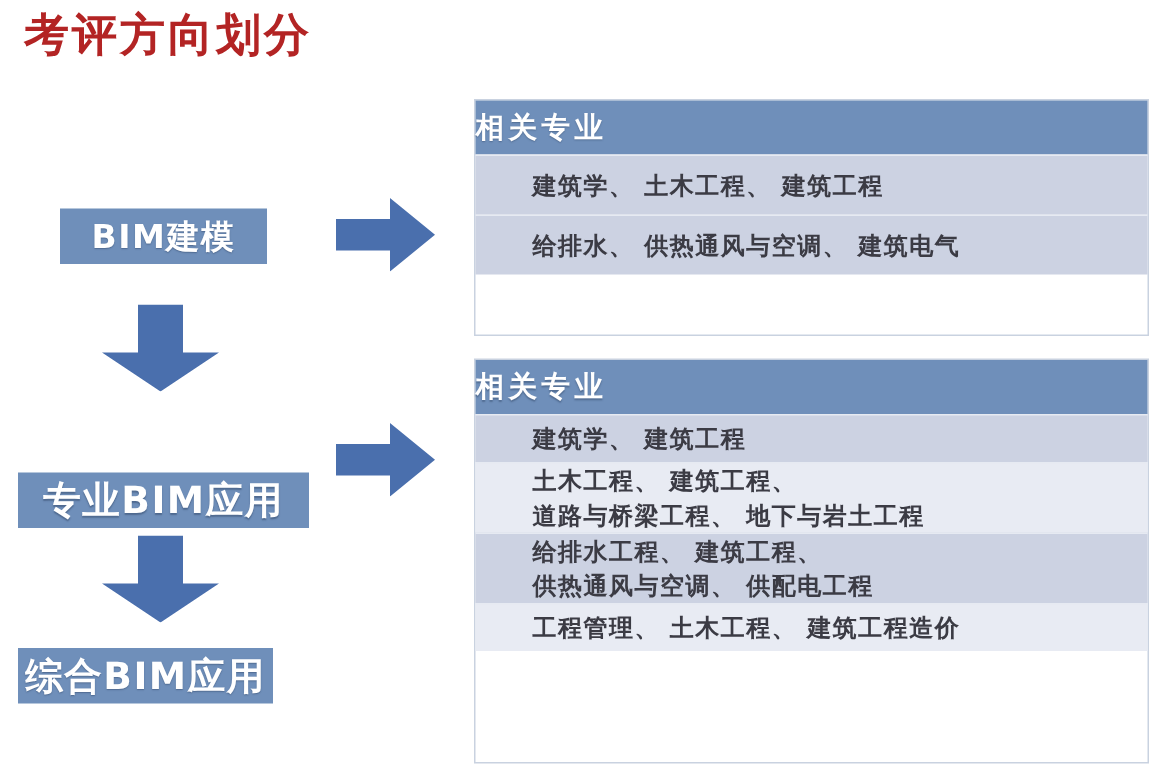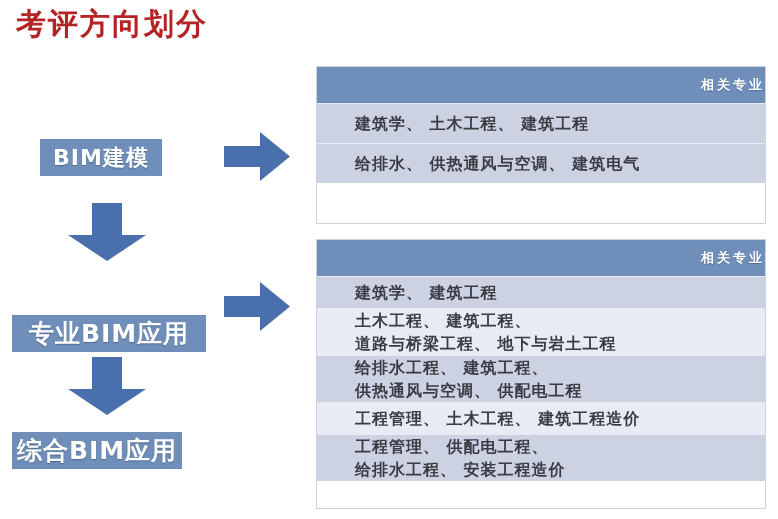--- a/index.html
+++ b/index.html
@@ -38,21 +38,21 @@
     color: #ffffff;
     font-weight: bold;
     display: flex;
     align-items: center;
     justify-content: center;
     letter-spacing: 1px;
     text-shadow: 0 1px 1px rgba(40,60,90,0.45);
     box-sizing: border-box;
   }
   #stage-box-0 {
-    left: 40px; top: 139px; width: 122px; height: 37px;
+    left: 40px; top: 139px; width: 138px; height: 37px;
     font-size: 22px;
   }
   #stage-box-1 {
     left: 12px; top: 285px; width: 194px; height: 37px;
     font-size: 25px;
     margin-top: 30px;
   }
   #stage-box-2 {
     left: 12px; top: 432px; width: 170px; height: 37px;
     font-size: 25px;
@@ -83,28 +83,27 @@
     box-sizing: border-box;
     border: 1px solid #c9d2e0;
     background: #ffffff;
   }
   #table-0 { left: 316px; top: 66px; width: 450px; height: 158px; }
   #table-1 { left: 316px; top: 239px; width: 450px; height: 270px; }
 
   .table-header {
     background: #6f8fba;
     color: #ffffff;
-    font-size: 13px;
+    font-size: 19px;
     font-weight: bold;
     letter-spacing: 3px;
-    text-align: right;
+    text-align: left;
     line-height: 36px;
     height: 36px;
     text-shadow: 0 1px 1px rgba(40,60,90,0.4);
-    padding-left: 36px;
   }
 
   .table-row {
     color: #3b3b44;
     font-size: 16px;
     font-weight: bold;
     letter-spacing: 1px;
     padding: 0 0 0 38px;
     box-sizing: border-box;
     display: flex;
@@ -183,19 +182,15 @@
 
     <div class="table-row shade-a lines-2">
       <div class="row-line">给排水工程、 建筑工程、</div>
       <div class="row-line">供热通风与空调、 供配电工程</div>
     </div>
 
     <div class="table-row shade-b lines-1">
       <div class="row-line">工程管理、 土木工程、 建筑工程造价</div>
     </div>
 
-    <div class="table-row shade-a lines-2">
-      <div class="row-line">工程管理、 供配电工程、</div>
-      <div class="row-line">给排水工程、 安装工程造价</div>
-    </div>
   </div>
 
 </div>
 
 </body></html>

